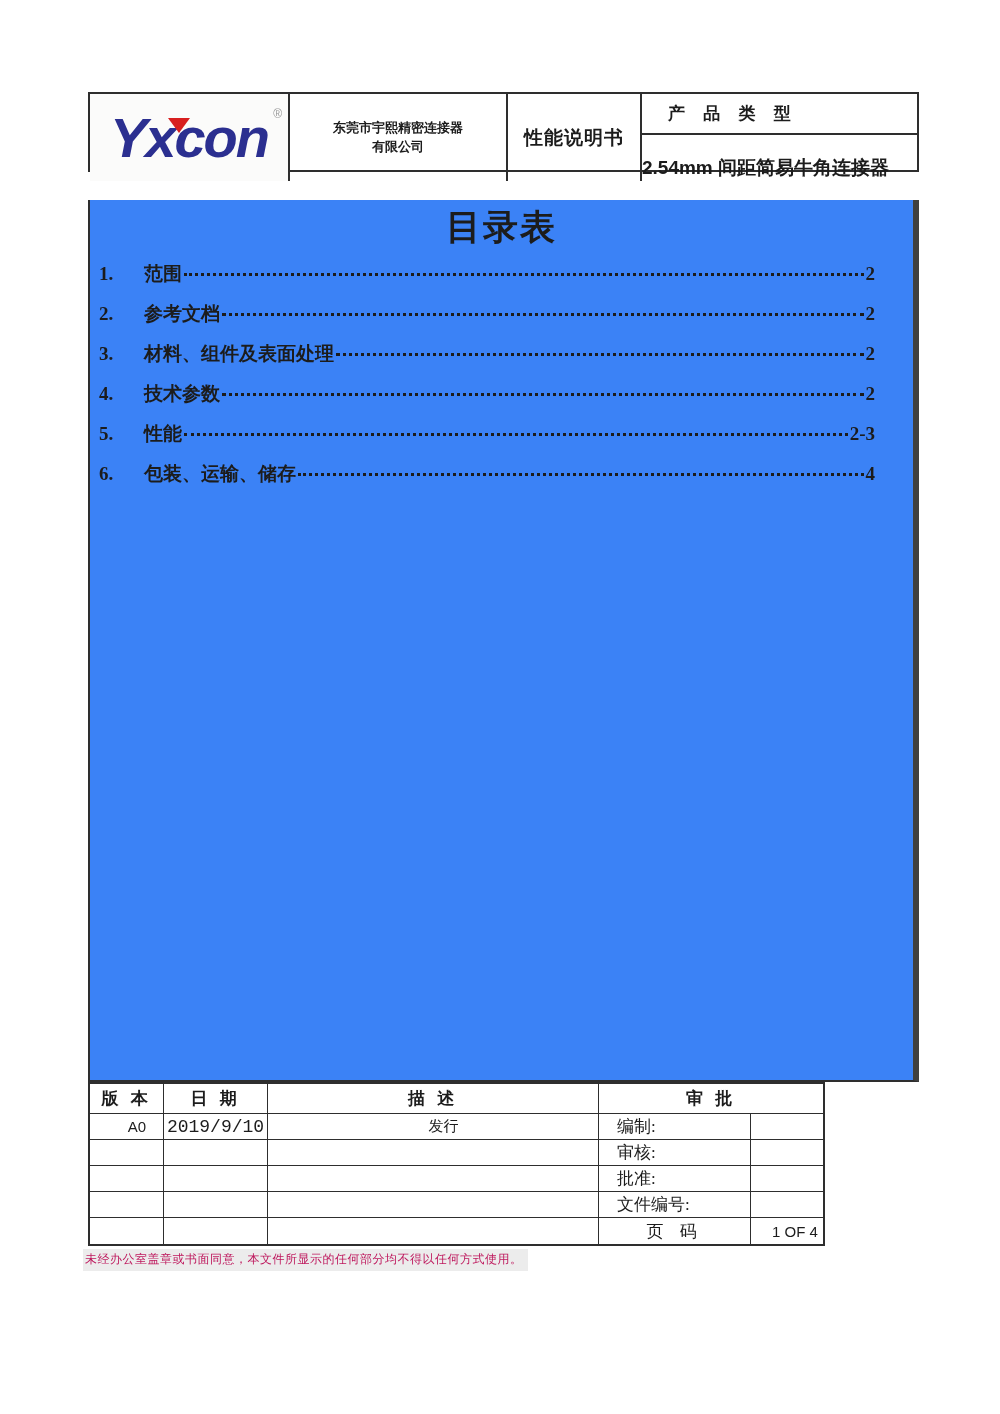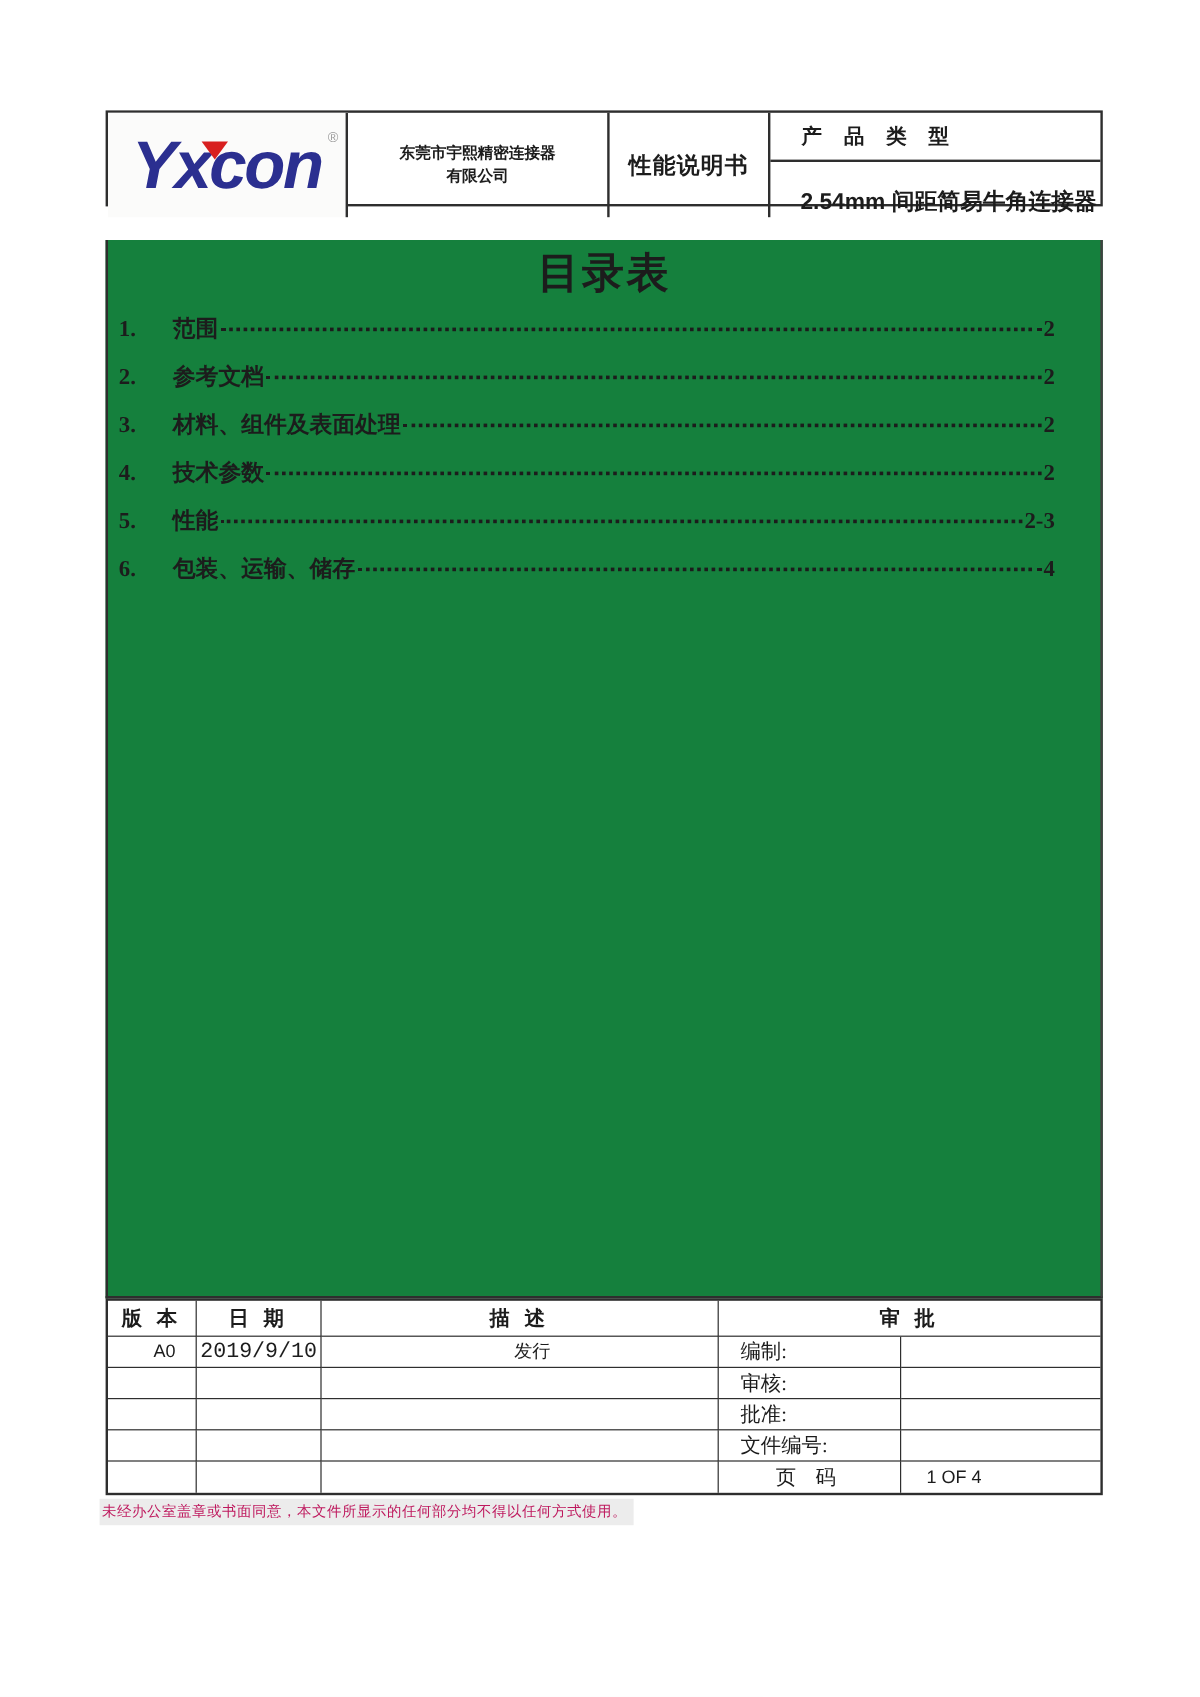--- a/index.html
+++ b/index.html
@@ -50,47 +50,47 @@
 
   .product-cell { display: flex; flex-direction: column; align-items: stretch; justify-content: flex-start; padding: 0; gap: 20px; }
   .product-label-row {
     height: 41px; border-bottom: 2px solid #2e2e2e;
     display: flex; align-items: center;
     padding-left: 26px;
     font-size: 17px; font-weight: 600; letter-spacing: 7px;
   }
   .product-value-row {
     flex: 1; display: flex; align-items: center;
-    padding-left: 25px;
+    padding-left: 0;
     font-weight: 700; font-size: 19px;
     font-family: "Liberation Sans", "DejaVu Sans", sans-serif;
     letter-spacing: 0px;
   }
 
   
   .body-box {
     position: absolute; left: 88px; top: 200px; width: 831px; height: 882px;
-    border-left: 2px solid #2e2e2e; border-right: 2px solid #404040; border-bottom: 2px solid #2e2e2e;
-    background: #15803d;
+    border-left: 2px solid #2e2e2e; border-right: 6px solid #404040; border-bottom: 2px solid #2e2e2e;
+    background: #3b82f6;
   }
   .toc-title {
     margin-top: 4px;
     text-align: center;
     font-size: 35px; font-weight: 700; letter-spacing: 2px;
   }
   .toc-list { margin-top: 10px; padding: 0 38px 0 9px; }
   .toc-item { display: flex; align-items: baseline; height: 40px; font-weight: 700; font-size: 19px; }
   .toc-num { width: 45px; flex: none; }
   .toc-label { flex: none; white-space: nowrap; }
   .toc-leader { flex: 1 1 auto; border-bottom: 3px dotted #1c1c1c; margin: 0 2px; transform: translateY(-4px); min-width: 10px; }
   .toc-page { flex: none; }
 
   
   .rev-table {
-    position: absolute; left: 88px; top: 1082px; width: 831px; height: 164px;
+    position: absolute; left: 88px; top: 1082px; width: 737px; height: 164px;
     border: 2px solid #2e2e2e;
     display: grid;
     grid-template-columns: 74px 104px 331px 152px 1fr;
     grid-template-rows: 30px repeat(5, 1fr);
     font-size: 17px;
   }
   .r-cell {
     border-right: 1px solid #2e2e2e; border-bottom: 1px solid #2e2e2e;
     display: flex; align-items: center; justify-content: center;
     overflow: hidden; white-space: nowrap;

